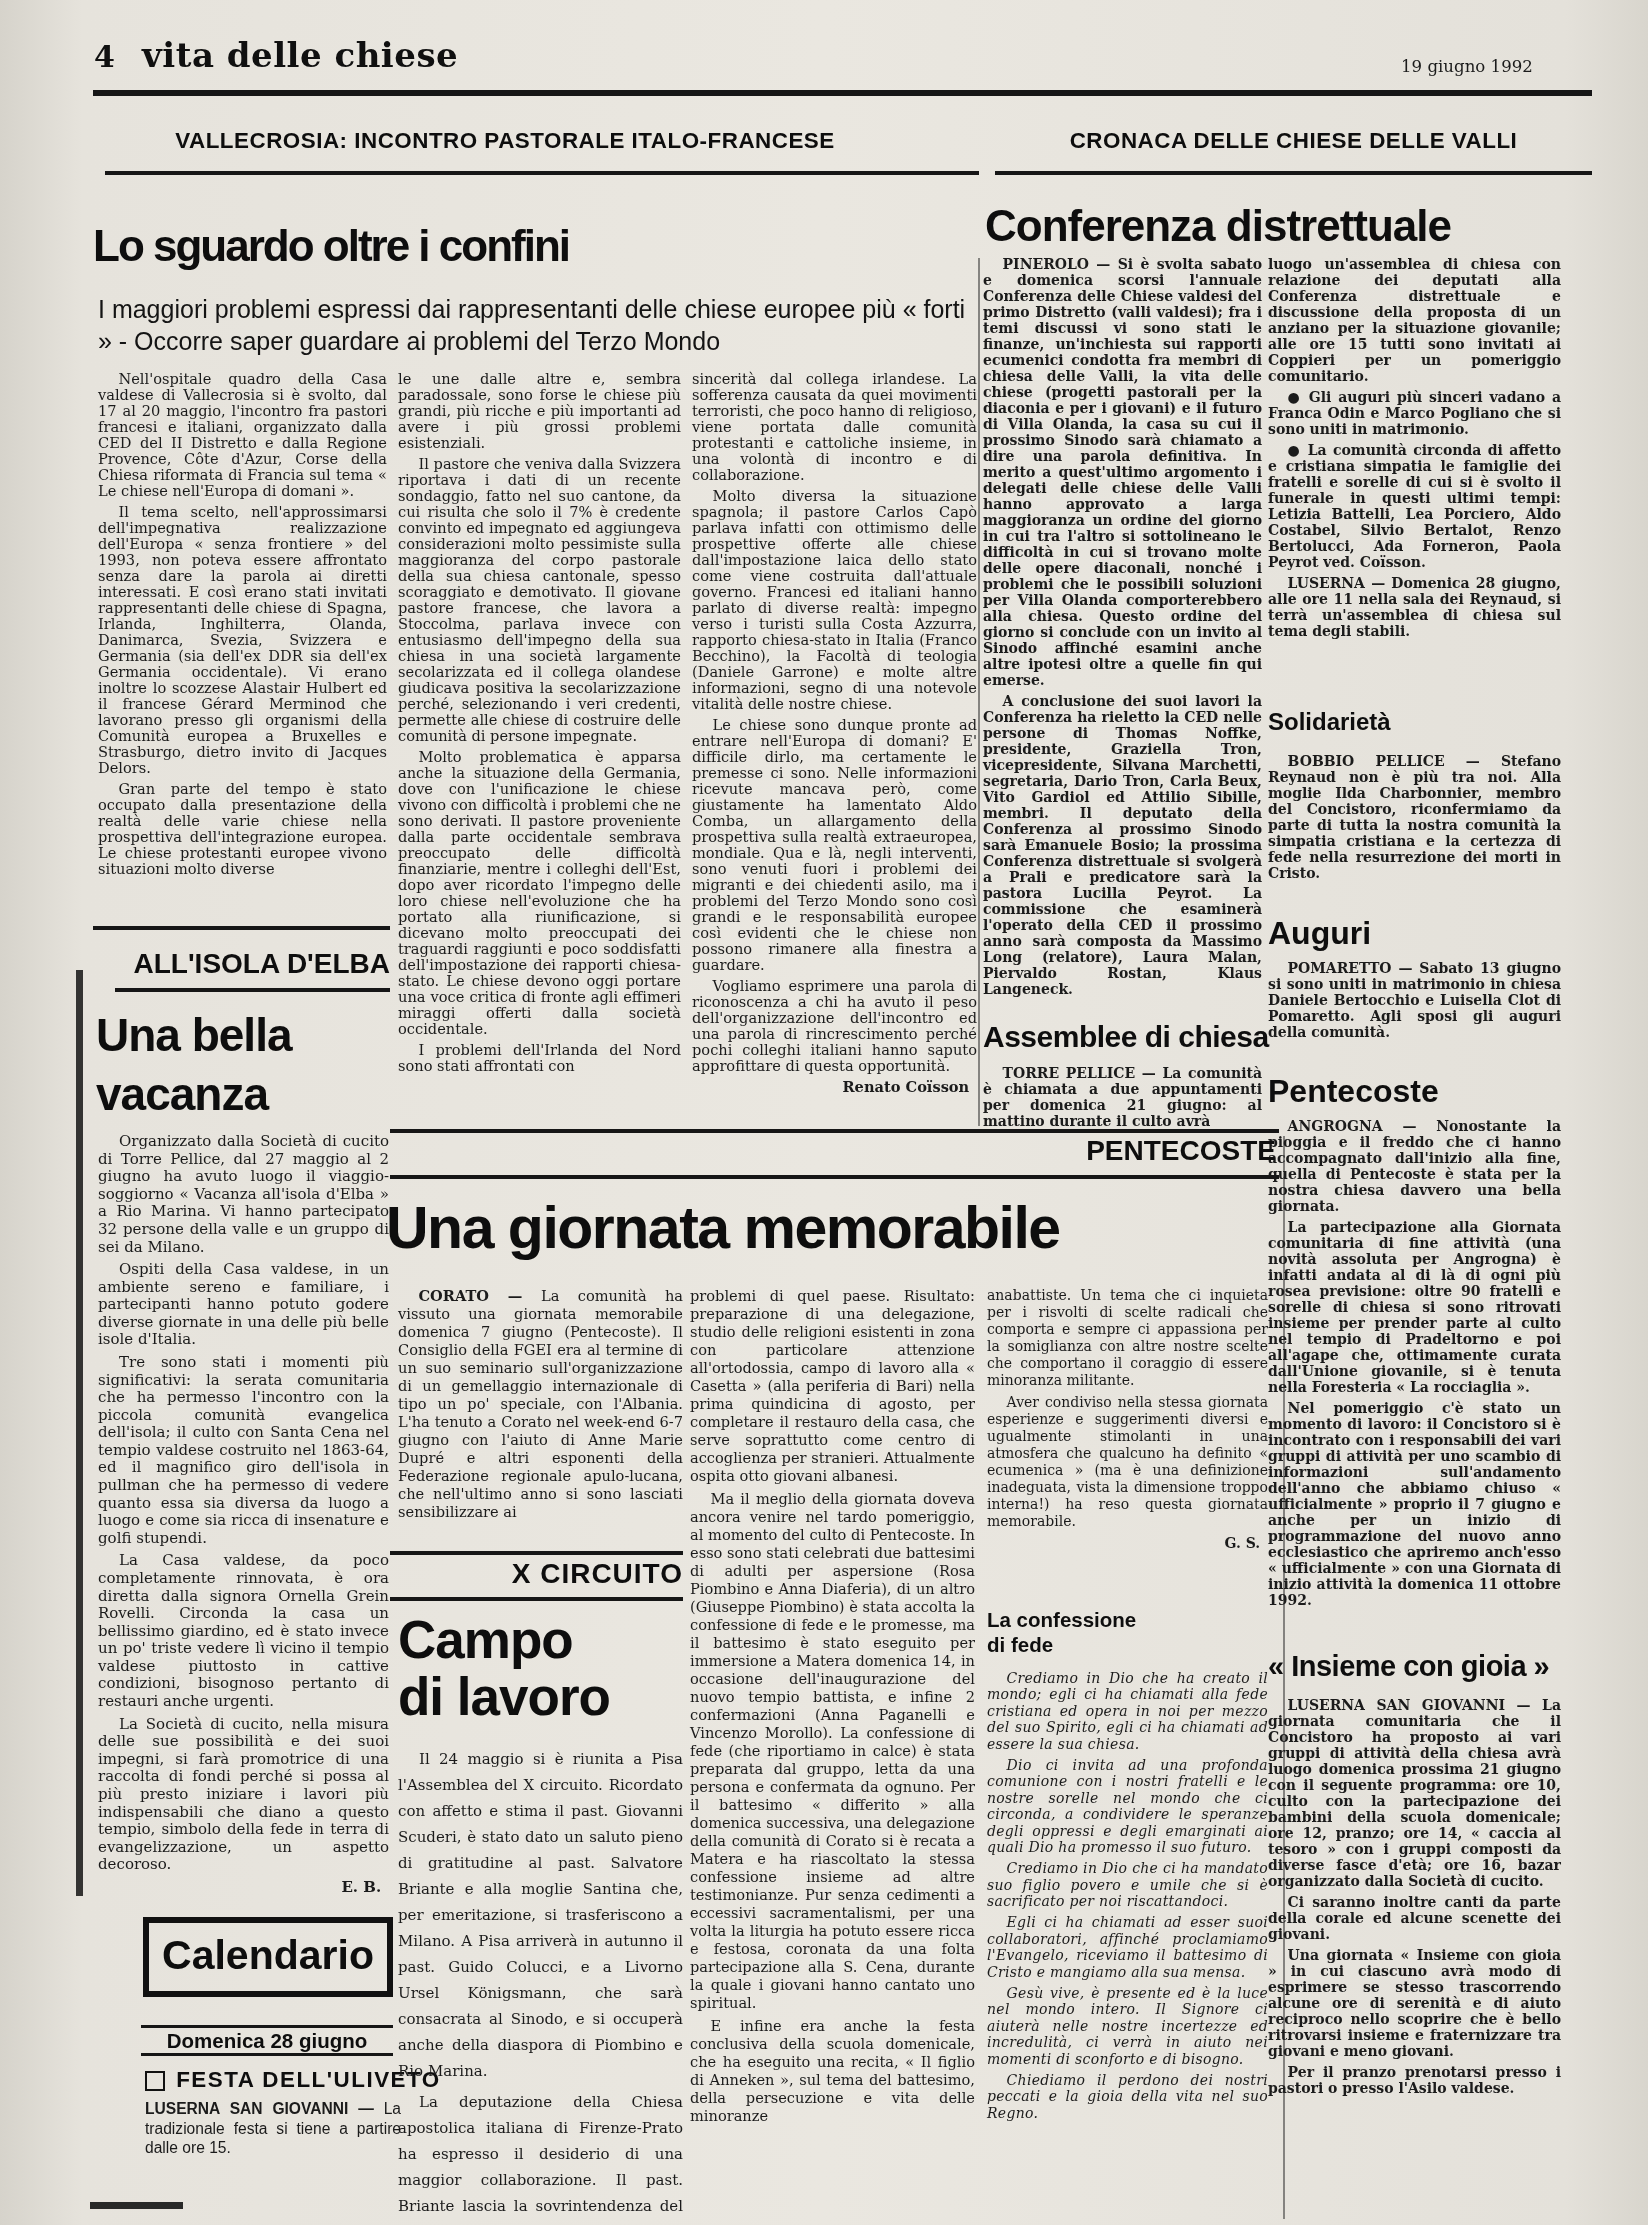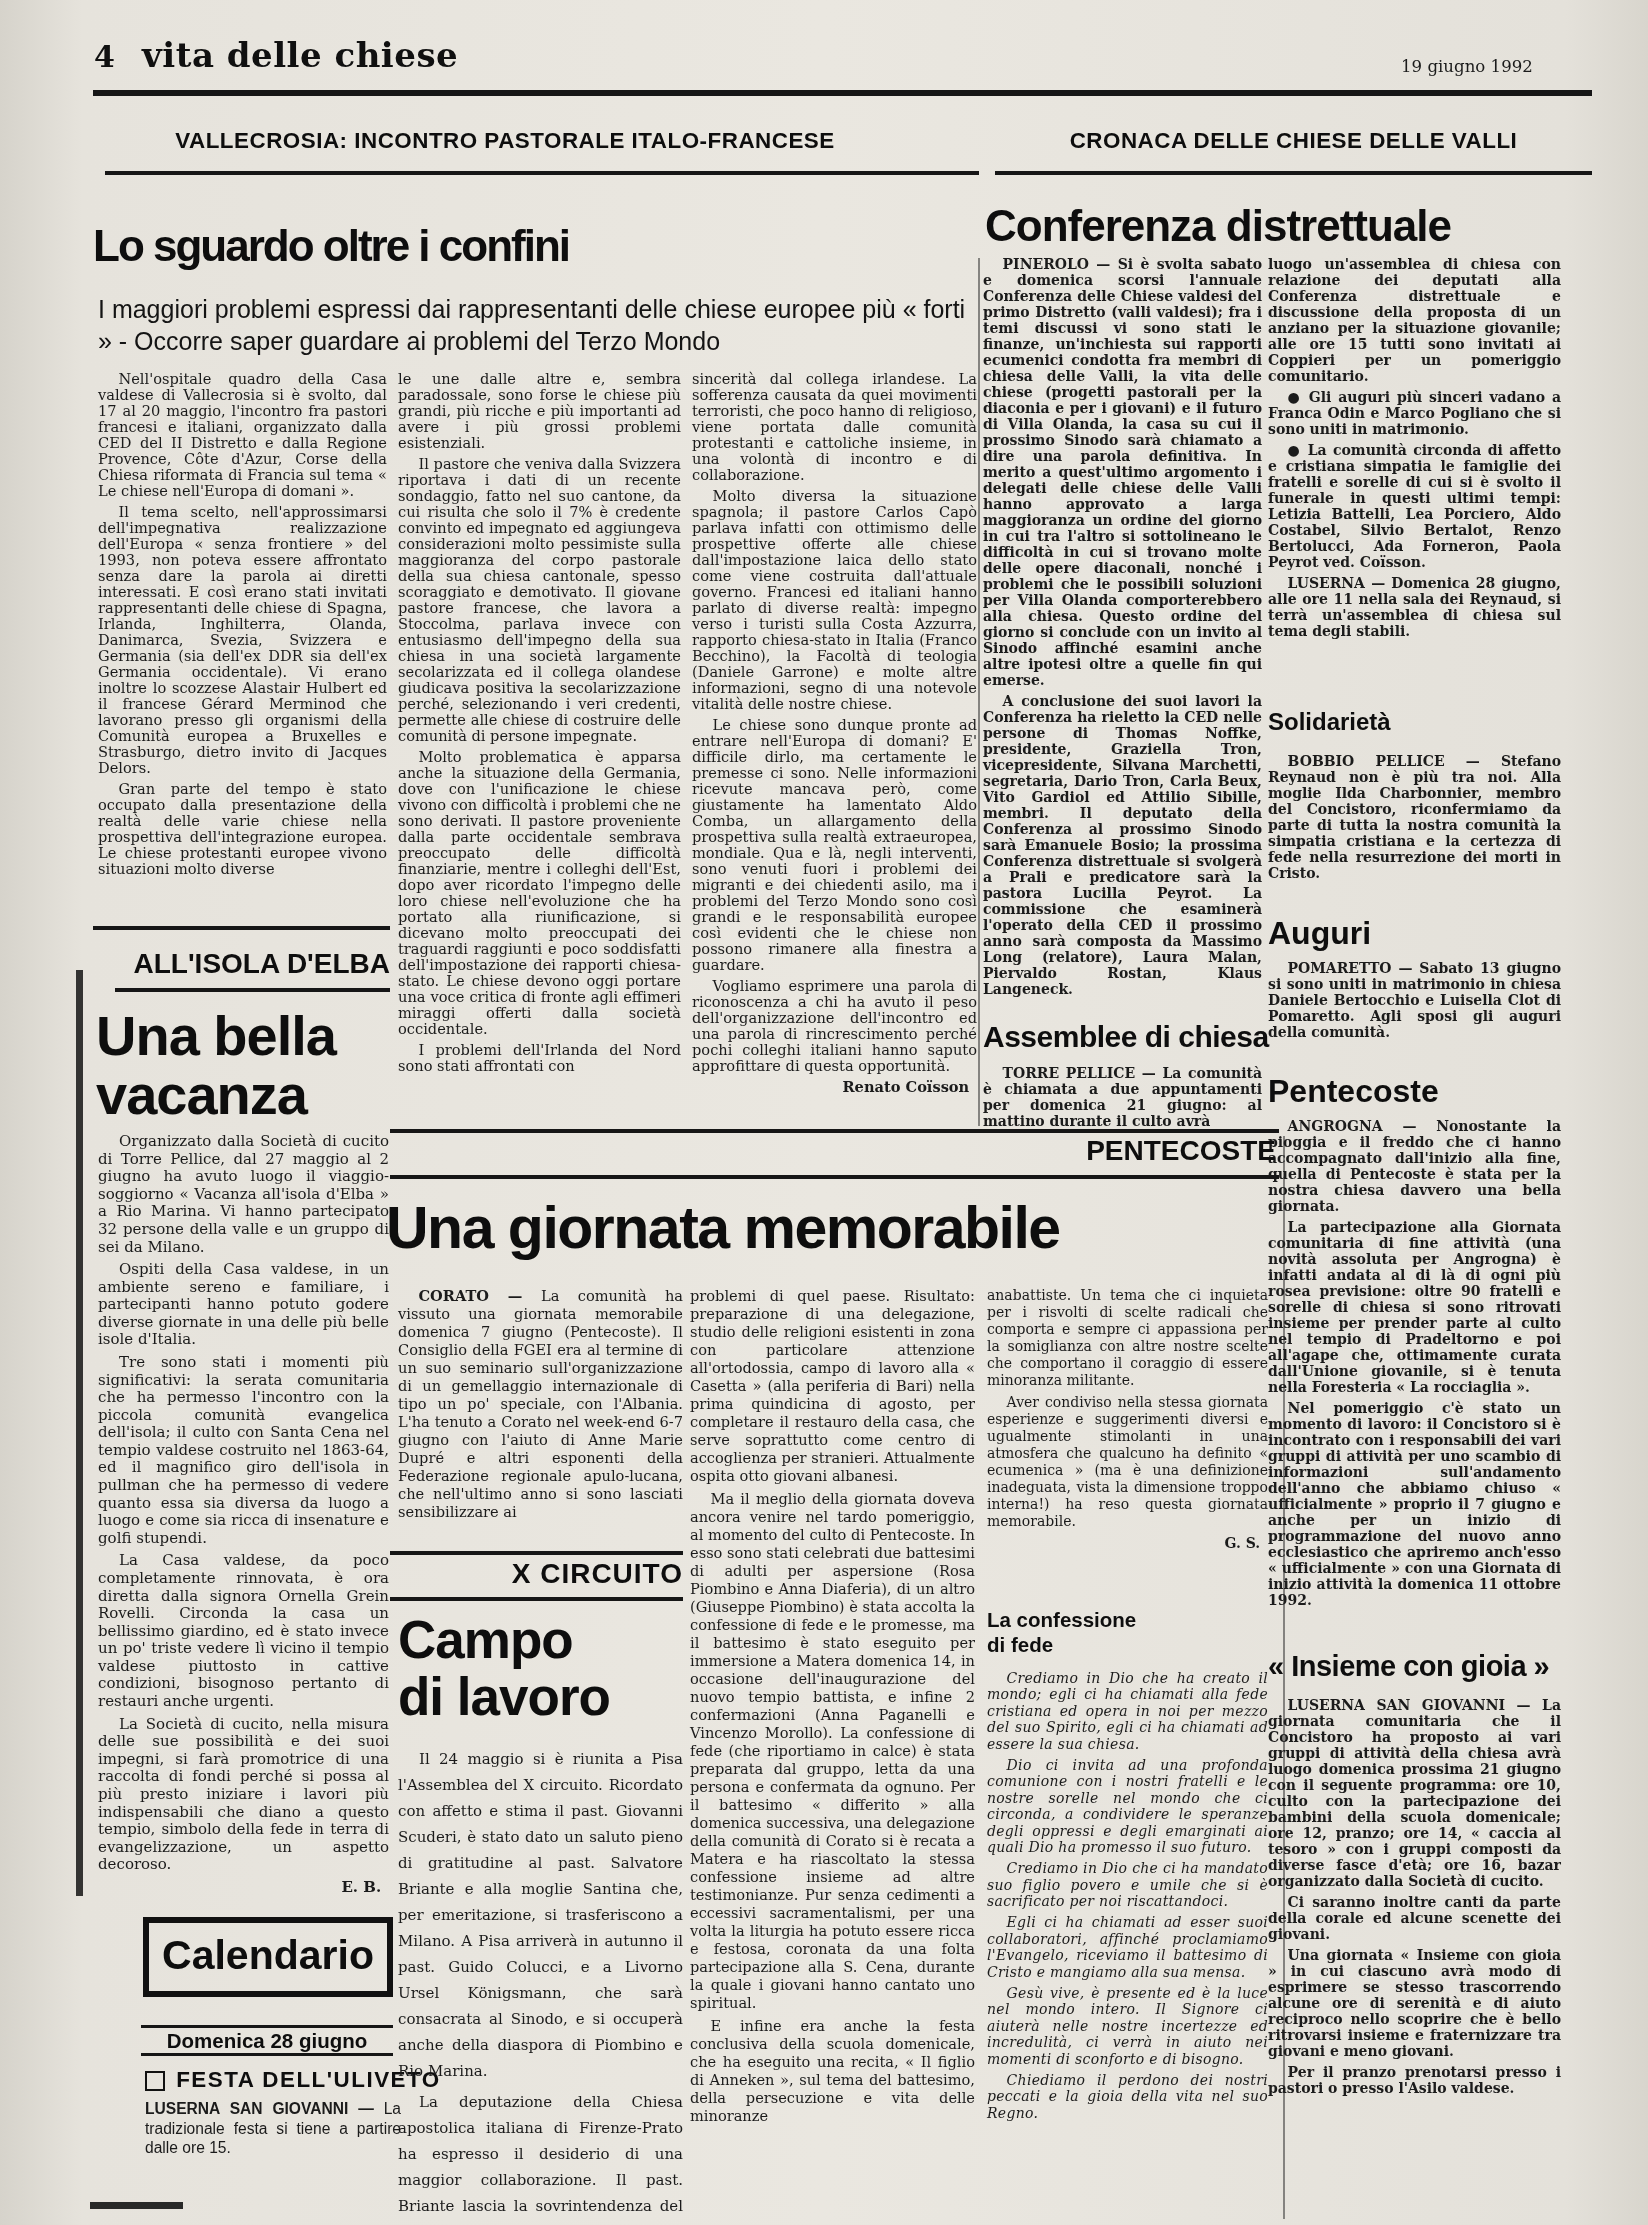--- a/index.html
+++ b/index.html
@@ -101,21 +101,21 @@
   <div class="body-col news-body" style="left:1268px;top:1697px;width:293px;">
       <p><b>LUSERNA SAN GIOVANNI — </b>La giornata comunitaria che il Concistoro ha proposto ai vari gruppi di attività della chiesa avrà luogo domenica prossima 21 giugno con il seguente programma: ore 10, culto con la partecipazione dei bambini della scuola domenicale; ore 12, pranzo; ore 14, « caccia al tesoro » con i gruppi composti da diverse fasce d'età; ore 16, bazar organizzato dalla Società di cucito.</p>
       <p>Ci saranno inoltre canti da parte della corale ed alcune scenette dei giovani.</p>
       <p>Una giornata « Insieme con gioia » in cui ciascuno avrà modo di esprimere se stesso trascorrendo alcune ore di serenità e di aiuto reciproco nello scoprire che è bello ritrovarsi insieme e fraternizzare tra giovani e meno giovani.</p>
       <p>Per il pranzo prenotarsi presso i pastori o presso l'Asilo valdese.</p>
     </div>
 
   <div class="rule" style="left:93px;top:926px;width:297px;height:3.9px;"></div>
   <div class="abs h-sans" style="left:93px;top:948px;width:297px;font-size:28px;text-align:right;">ALL'ISOLA D'ELBA</div>
   <div class="rule" style="left:115px;top:988px;width:275px;height:3.9px;"></div>
-  <div class="abs h-sans pre" style="left:96px;top:1006px;font-size:56px;line-height:59px;letter-spacing:-1px;">Una bella
+  <div class="abs h-sans pre" style="left:96px;top:1006px;font-size:46px;line-height:59px;letter-spacing:-1px;">Una bella
 vacanza</div>
   <div class="body-col elba-body" style="left:98px;top:1133px;width:291px;">
       <p>Organizzato dalla Società di cucito di Torre Pellice, dal 27 maggio al 2 giugno ha avuto luogo il viaggio-soggiorno « Vacanza all'isola d'Elba » a Rio Marina. Vi hanno partecipato 32 persone della valle e un gruppo di sei da Milano.</p>
       <p>Ospiti della Casa valdese, in un ambiente sereno e familiare, i partecipanti hanno potuto godere diverse giornate in una delle più belle isole d'Italia.</p>
       <p>Tre sono stati i momenti più significativi: la serata comunitaria che ha permesso l'incontro con la piccola comunità evangelica dell'isola; il culto con Santa Cena nel tempio valdese costruito nel 1863-64, ed il magnifico giro dell'isola in pullman che ha permesso di vedere quanto essa sia diversa da luogo a luogo e come sia ricca di insenature e golfi stupendi.</p>
       <p>La Casa valdese, da poco completamente rinnovata, è ora diretta dalla signora Ornella Grein Rovelli. Circonda la casa un bellissimo giardino, ed è stato invece un po' triste vedere lì vicino il tempio valdese piuttosto in cattive condizioni, bisognoso pertanto di restauri anche urgenti.</p>
       <p>La Società di cucito, nella misura delle sue possibilità e dei suoi impegni, si farà promotrice di una raccolta di fondi perché si possa al più presto iniziare i lavori più indispensabili che diano a questo tempio, simbolo della fede in terra di evangelizzazione, un aspetto decoroso.</p>
       <p class="sig">E. B.</p>
     </div>
 

